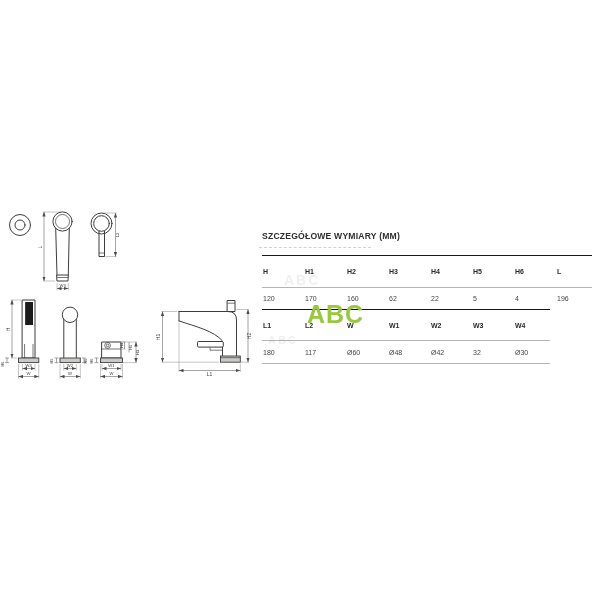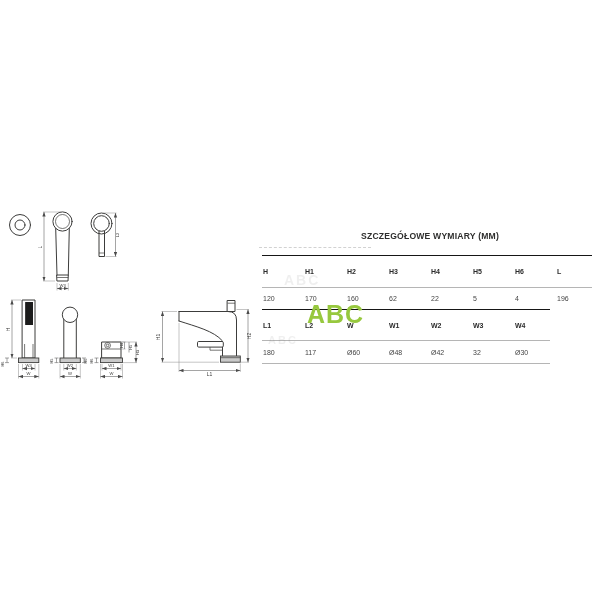--- a/index.html
+++ b/index.html
@@ -13,21 +13,21 @@
   .fill-plate{fill:#c9c9c9;stroke:#3c3c3b;stroke-width:0.9;}
   .fill-white{fill:#fff;stroke:#3c3c3b;stroke-width:1;}
   .dim{stroke:#5a5a5a;stroke-width:0.55;fill:none;}
   .ext{stroke:#8a8a8a;stroke-width:0.5;fill:none;}
   .dimtext{font-size:5px;}
   .dimtext-s{font-size:4.2px;}
   .dimtext-xs{font-size:3.8px;}
 
   
   #specs{position:absolute;left:262px;top:231px;width:336px;}
-  #specs .title{font-size:8.6px;font-weight:bold;letter-spacing:.2px;color:#2e2e2d;margin:0 0 14px 0;text-align:center;}
+  #specs .title{font-size:8.6px;font-weight:bold;letter-spacing:.2px;color:#2e2e2d;margin:0 0 14px 0;}
   .t1{width:330px;border-top:1.7px solid #161616;display:block;}
   .t2{width:288px;border-top:1.7px solid #161616;display:block;}
   .grid8{display:grid;grid-template-columns:repeat(7,42px) 1fr;}
   .grid7{display:grid;grid-template-columns:repeat(6,42px) 1fr;}
   .hrow{height:31px;align-items:center;border-bottom:1px solid #b5b5b5;}
   .hrow2{height:30px;align-items:center;border-bottom:1px solid #b5b5b5;}
   .vrow{height:21px;align-items:center;}
   .vrow2{height:22px;align-items:center;border-bottom:1px solid #b5b5b5;}
   .cell{font-size:7px;color:#444;padding-left:1px;}
   .hcell{font-size:7px;font-weight:bold;color:#2b2b2b;padding-left:1px;}

